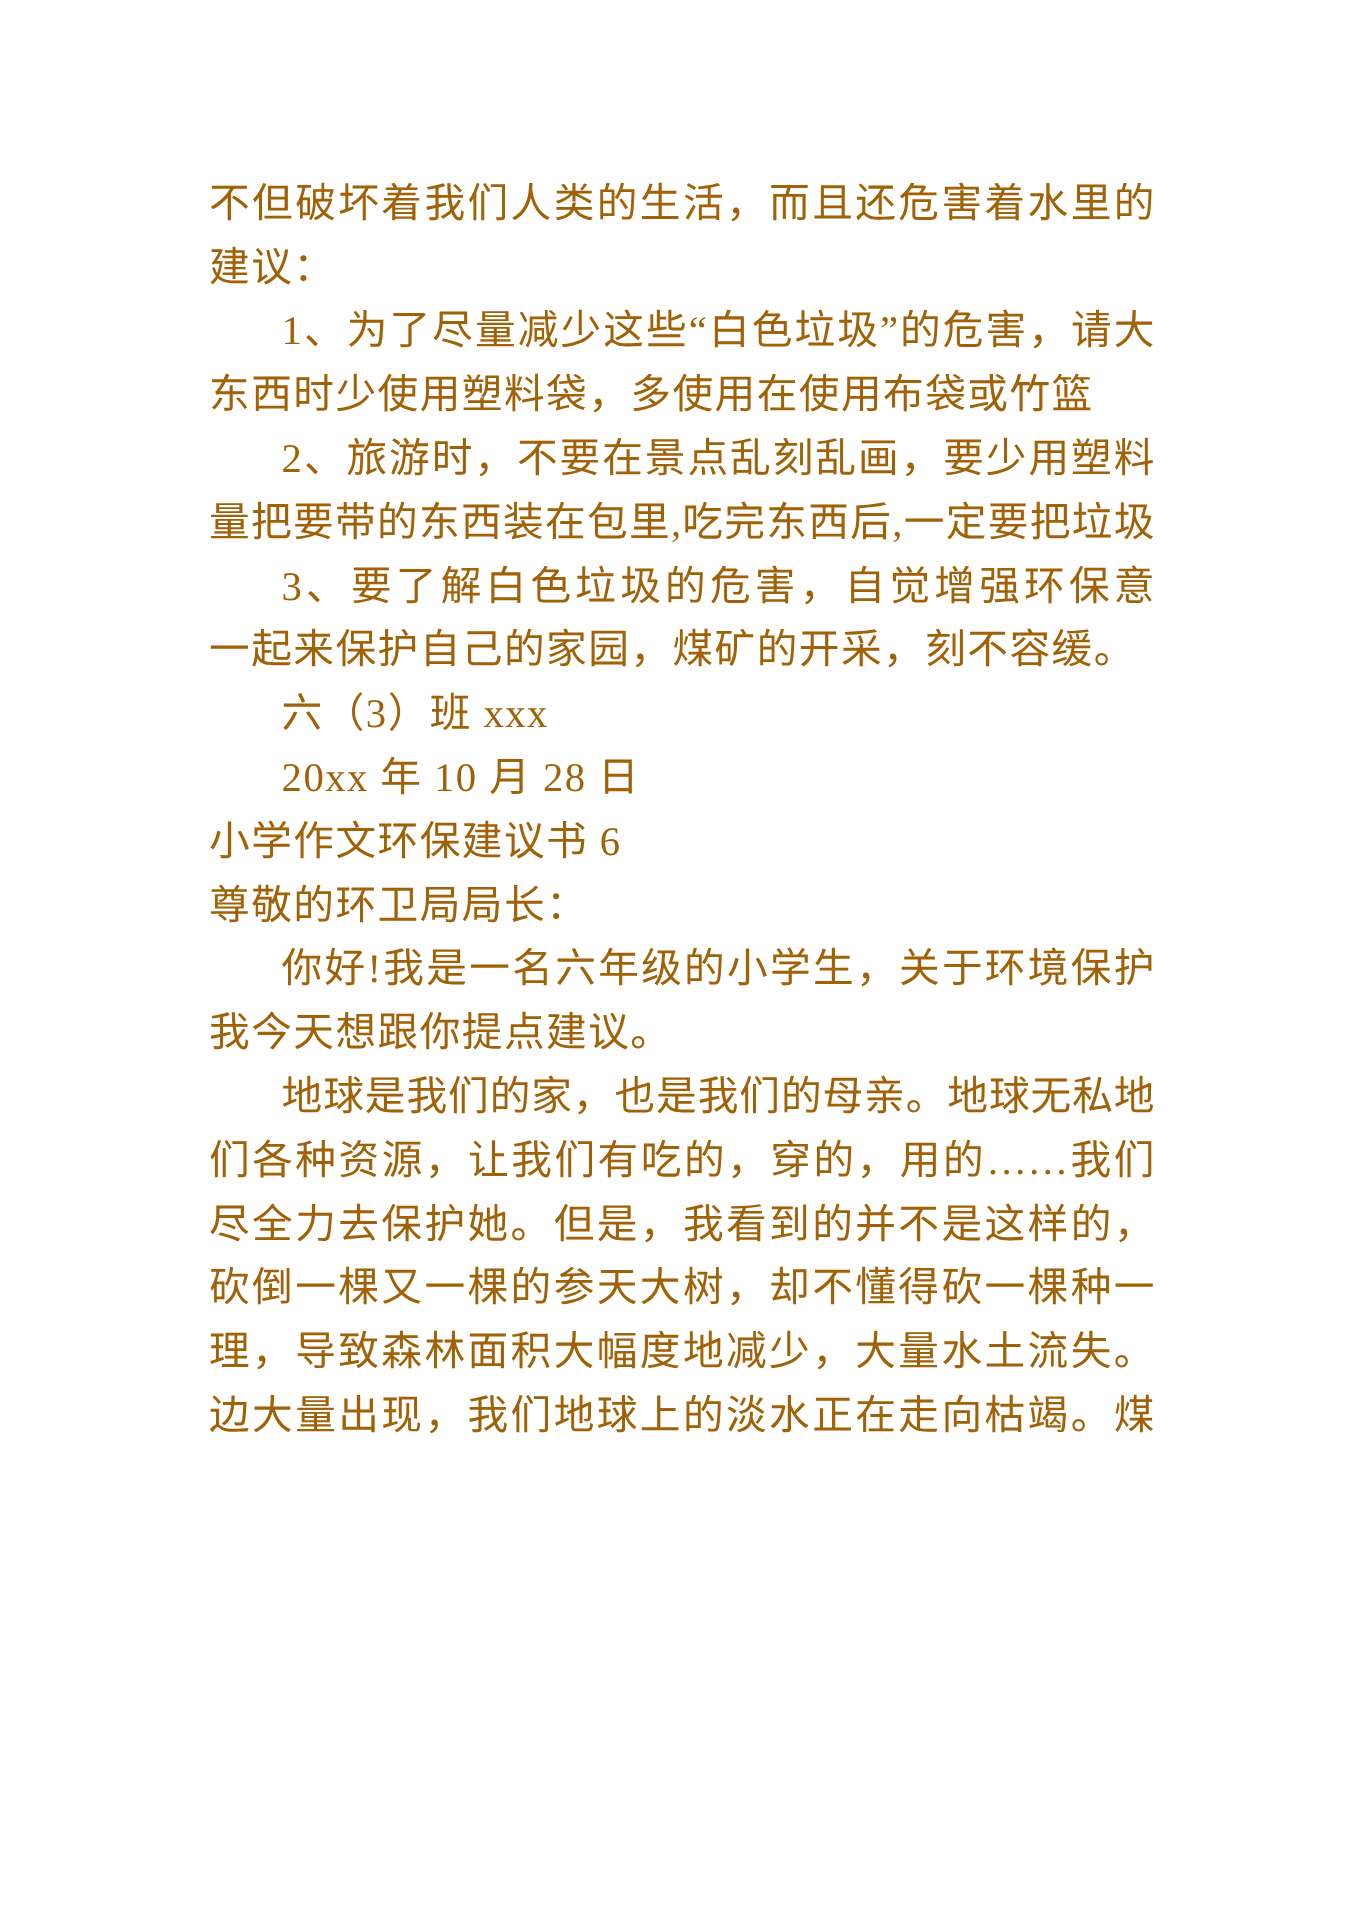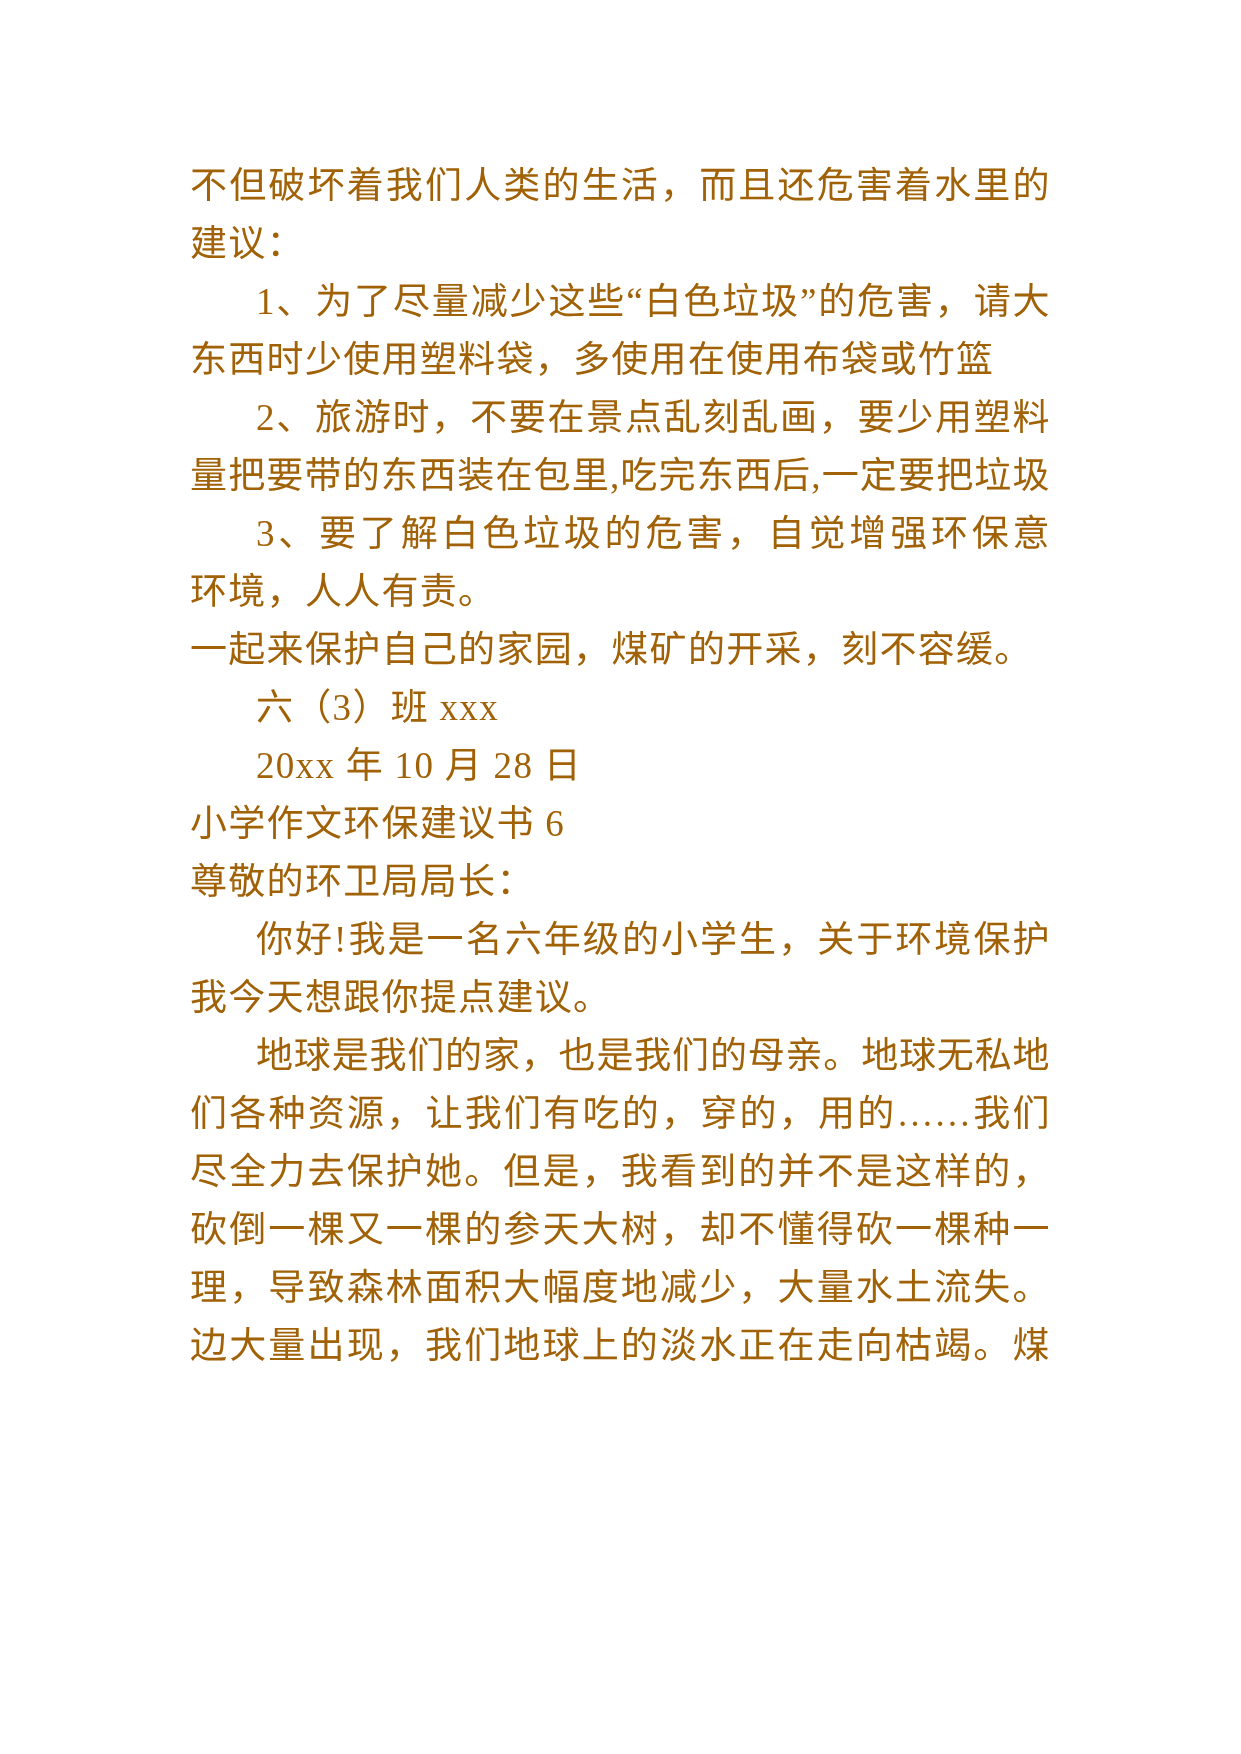--- a/index.html
+++ b/index.html
@@ -45,21 +45,20 @@
 
 <div class="page">
   <div class="text-area">
       <div class="line flush">不但破坏着我们人类的生活，而且还危害着水里的生物。为</div>
       <div class="line">建议：</div>
       <div class="line indent flush">1、为了尽量减少这些“白色垃圾”的危害，请大家买</div>
       <div class="line">东西时少使用塑料袋，多使用在使用布袋或竹篮等。</div>
       <div class="line indent flush">2、旅游时，不要在景点乱刻乱画，要少用塑料袋，尽</div>
       <div class="line flush">量把要带的东西装在包里,吃完东西后,一定要把垃圾带走。</div>
       <div class="line indent flush">3、要了解白色垃圾的危害，自觉增强环保意识，保护</div>
-      <div class="line">环境，人人有责。</div>
       <div class="line">一起来保护自己的家园，煤矿的开采，刻不容缓。</div>
       <div class="line indent">六（3）班 xxx</div>
       <div class="line indent">20xx 年 10 月 28 日</div>
       <div class="line">小学作文环保建议书 6</div>
       <div class="line">尊敬的环卫局局长：</div>
       <div class="line indent flush">你好!我是一名六年级的小学生，关于环境保护的问题，</div>
       <div class="line">我今天想跟你提点建议。</div>
       <div class="line indent flush">地球是我们的家，也是我们的母亲。地球无私地供给我</div>
       <div class="line flush">们各种资源，让我们有吃的，穿的，用的……我们本应该竭</div>
       <div class="line flush">尽全力去保护她。但是，我看到的并不是这样的，伐木工人</div>

